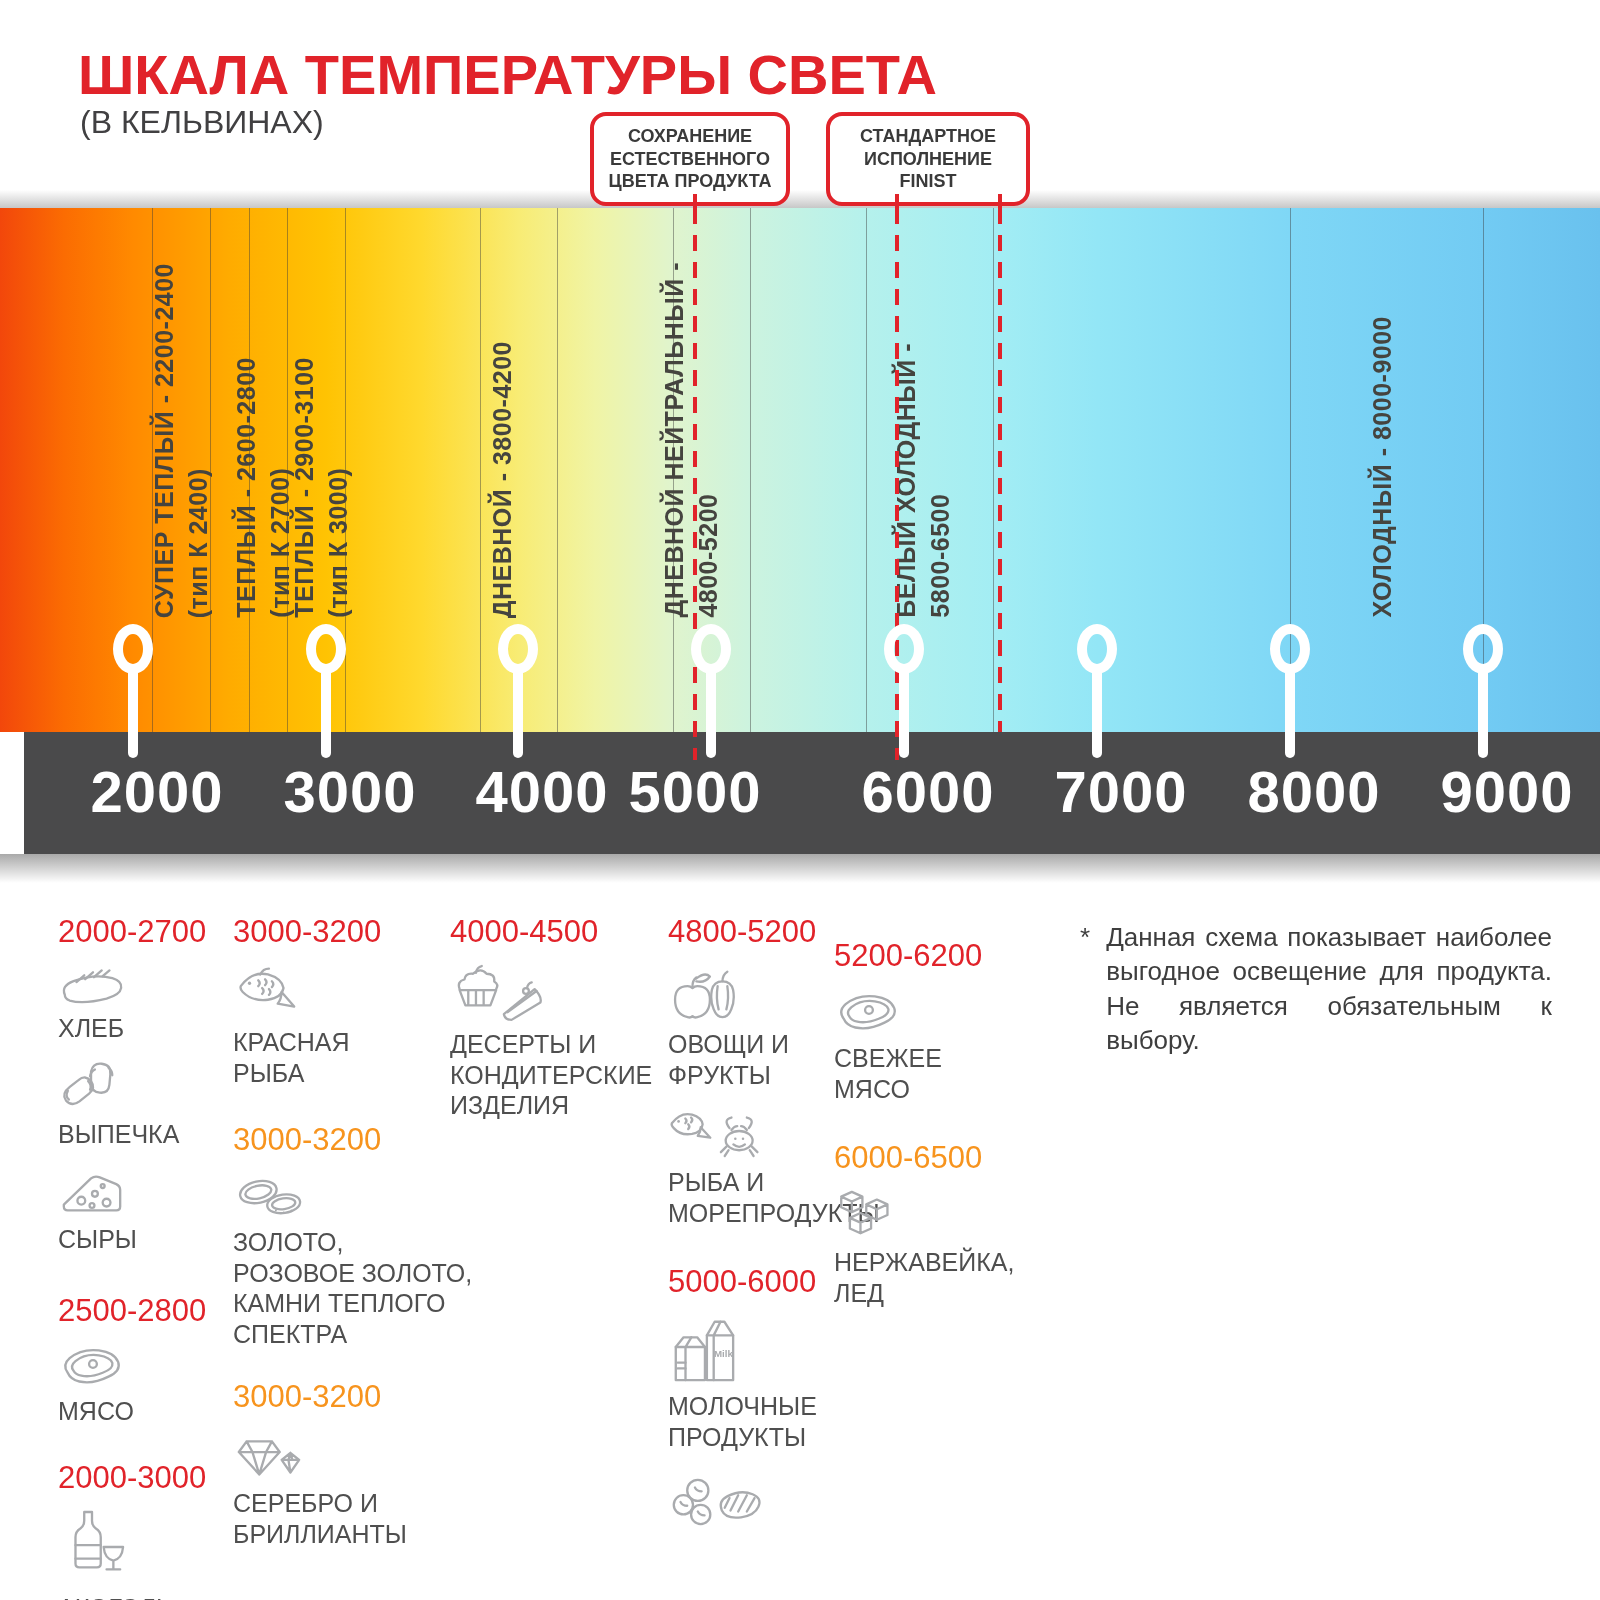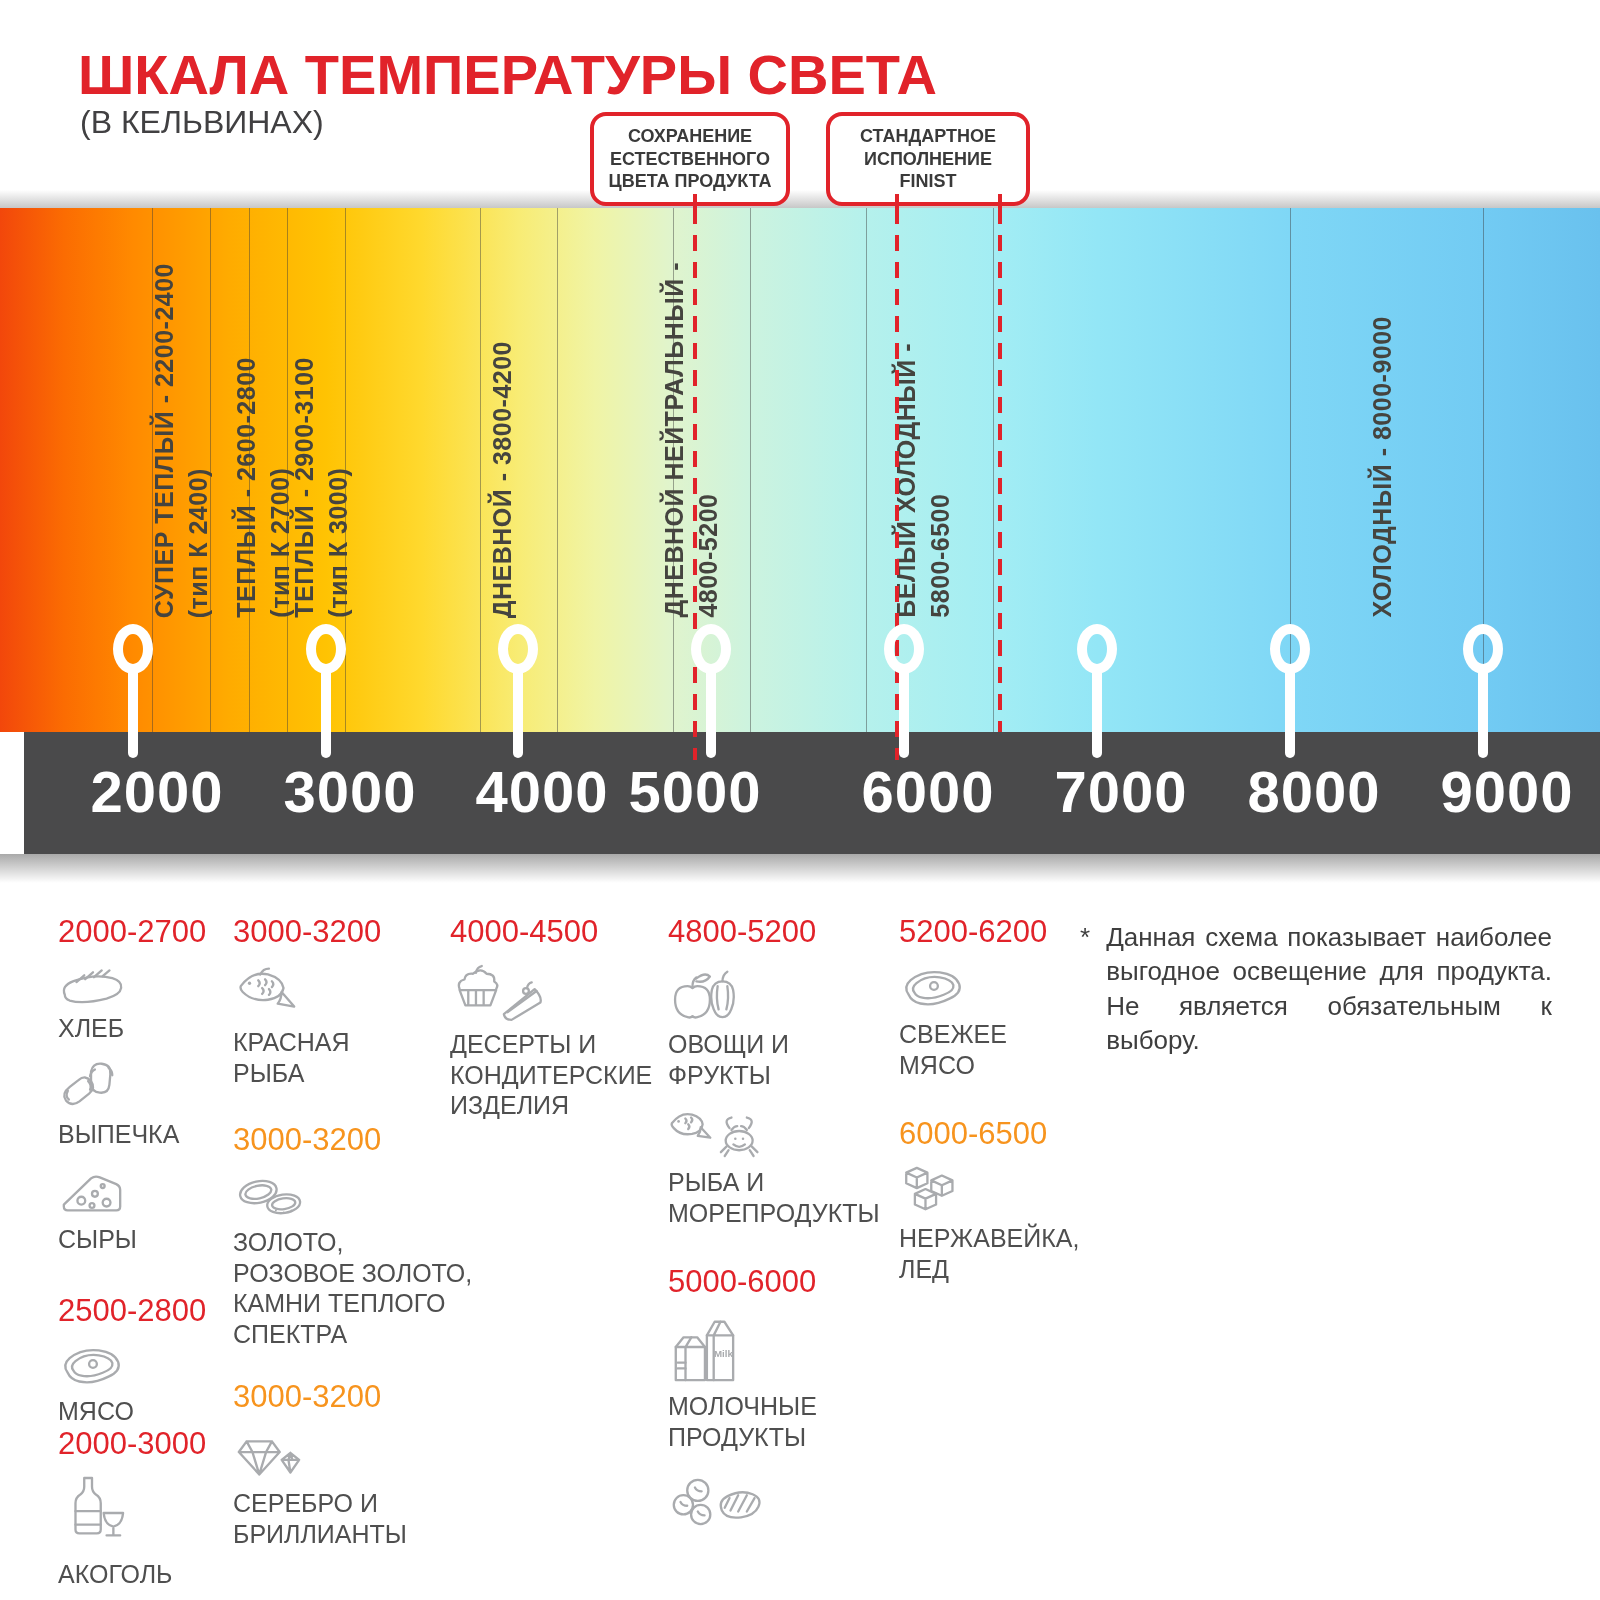--- a/index.html
+++ b/index.html
@@ -52,21 +52,21 @@
 
   .axis{position:absolute;left:0;top:732px;width:1600px;height:122px;background:#4a4a4b;z-index:4;margin-left:24px;}
   .tick{position:absolute;top:26px;transform:translateX(-50%);color:#ffffff;font-weight:bold;
     font-size:58px;letter-spacing:1px;}
 
   .col{position:absolute;top:914px;z-index:2;}
   #col1{left:58px;width:195px;}
   #col2{left:233px;width:252px;}
   #col3{left:450px;width:245px;}
   #col4{left:668px;width:285px;}
-  #col5{left:899px;width:215px;}
+  #col5{left:834px;width:215px;margin-top:24px;}
   .range{font-size:31px;font-weight:normal;color:var(--red);white-space:nowrap;}
   .range.orange{color:var(--orange);}
   .item{margin-top:12px;}
   .icon{display:block;}
   .ilabel{font-size:25px;color:#4f4f4f;line-height:1.22;white-space:pre-line;margin-top:7px;}
 
   .footnote{position:absolute;left:1080px;top:920px;width:472px;display:flex;gap:16px;
     color:var(--textdark);font-size:26px;line-height:1.32;z-index:2;}
   .fn-text{text-align:justify;}
   svg{overflow:visible;}
@@ -167,21 +167,21 @@
     </div>
     <div class="range" style="margin-top:38px">2500-2800</div>
     <div class="item">
       <svg class="icon" width="68" height="48" viewBox="0 0 70 48" fill="none" stroke="#a9abae" stroke-width="2.4" stroke-linecap="round" stroke-linejoin="round">
         <path d="M10,32 Q4,24 12,17 Q24,7 42,9 Q58,11 62,21 Q65,30 52,36 Q36,44 22,41 Q13,39 10,32 Z"></path>
         <path d="M16,30 Q12,25 18,20 Q28,12 42,14 Q54,16 56,22 Q57,28 46,32 Q34,37 24,35 Q18,34 16,30 Z"></path>
         <circle cx="36" cy="23" r="4"></circle>
       </svg>
       <div class="ilabel">МЯСО</div>
     </div>
-    <div class="range" style="">2000-3000</div>
+    <div class="range" style="margin-top:34px">2000-3000</div>
     <div class="item">
       <svg class="icon" width="68" height="78" viewBox="0 0 70 80" fill="none" stroke="#a9abae" stroke-width="2.4" stroke-linecap="round" stroke-linejoin="round">
         <path d="M27,4 h8 v9 q0,5 4,8 q5,3 5,9 v27 q0,4 -4,4 h-18 q-4,0 -4,-4 v-27 q0,-6 5,-9 q4,-3 4,-8 Z"></path>
         <path d="M18,38 h26 M18,52 h26"></path>
         <path d="M47,40 h20 q-1,12 -10,14 q-9,-2 -10,-14 Z M57,54 v9 M50,63 h14"></path>
       </svg>
       <div class="ilabel">АКОГОЛЬ</div>
     </div>
   </div>
 

